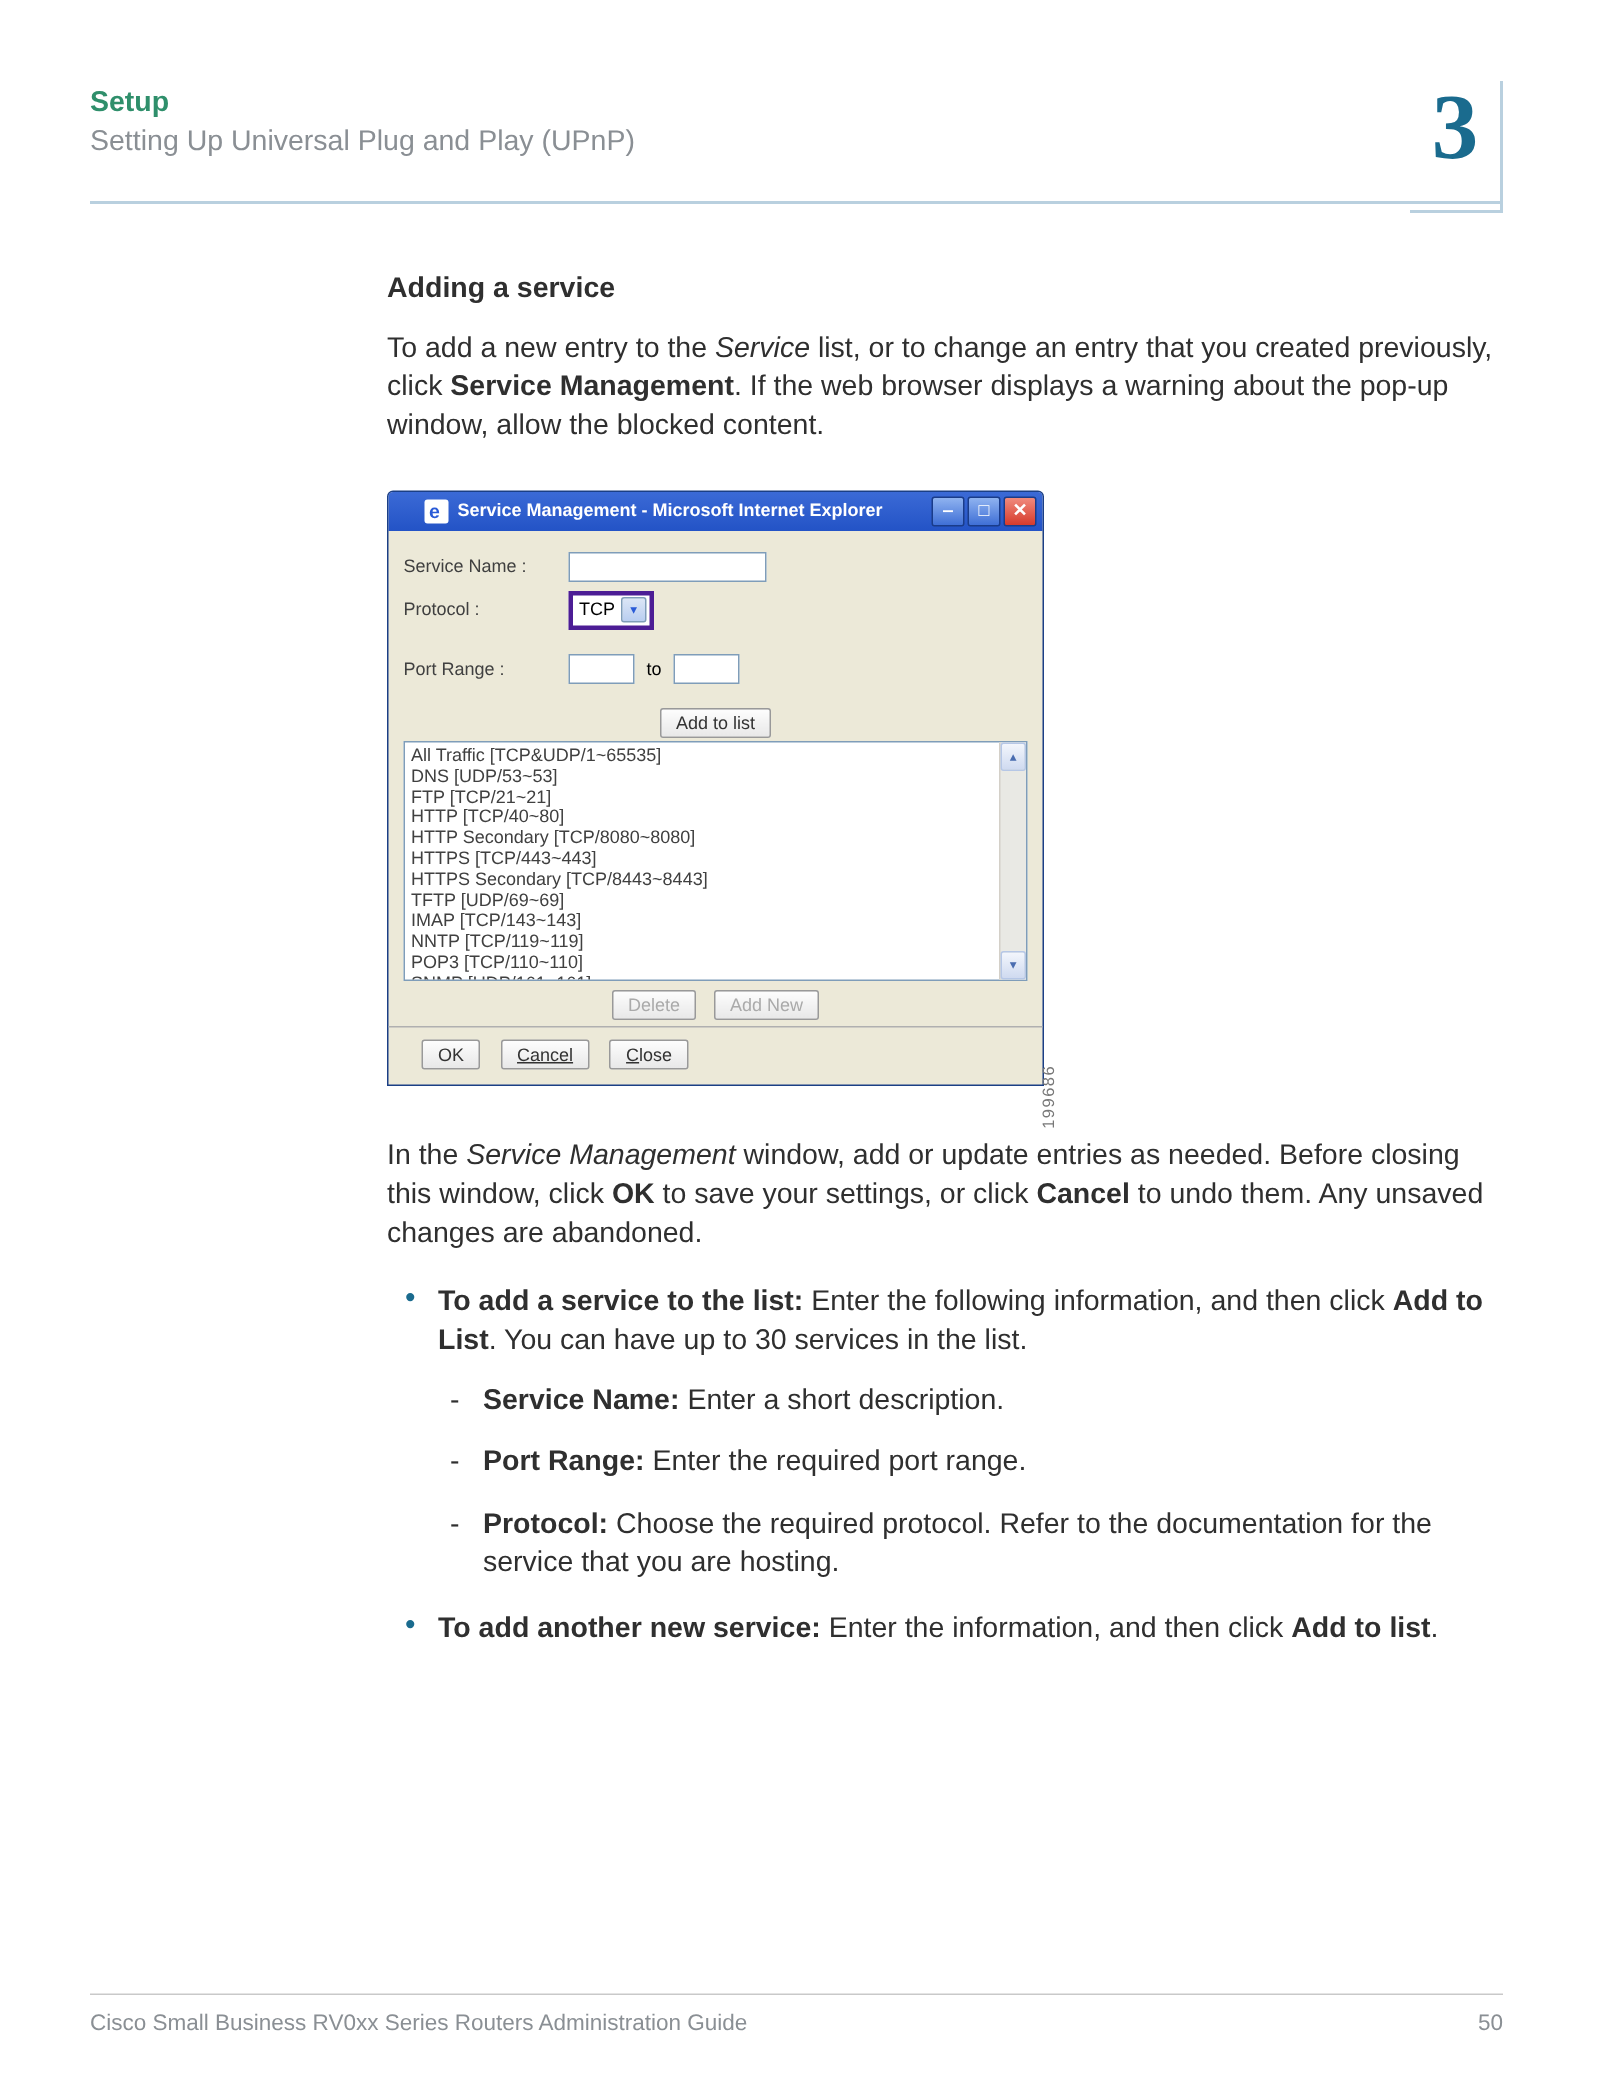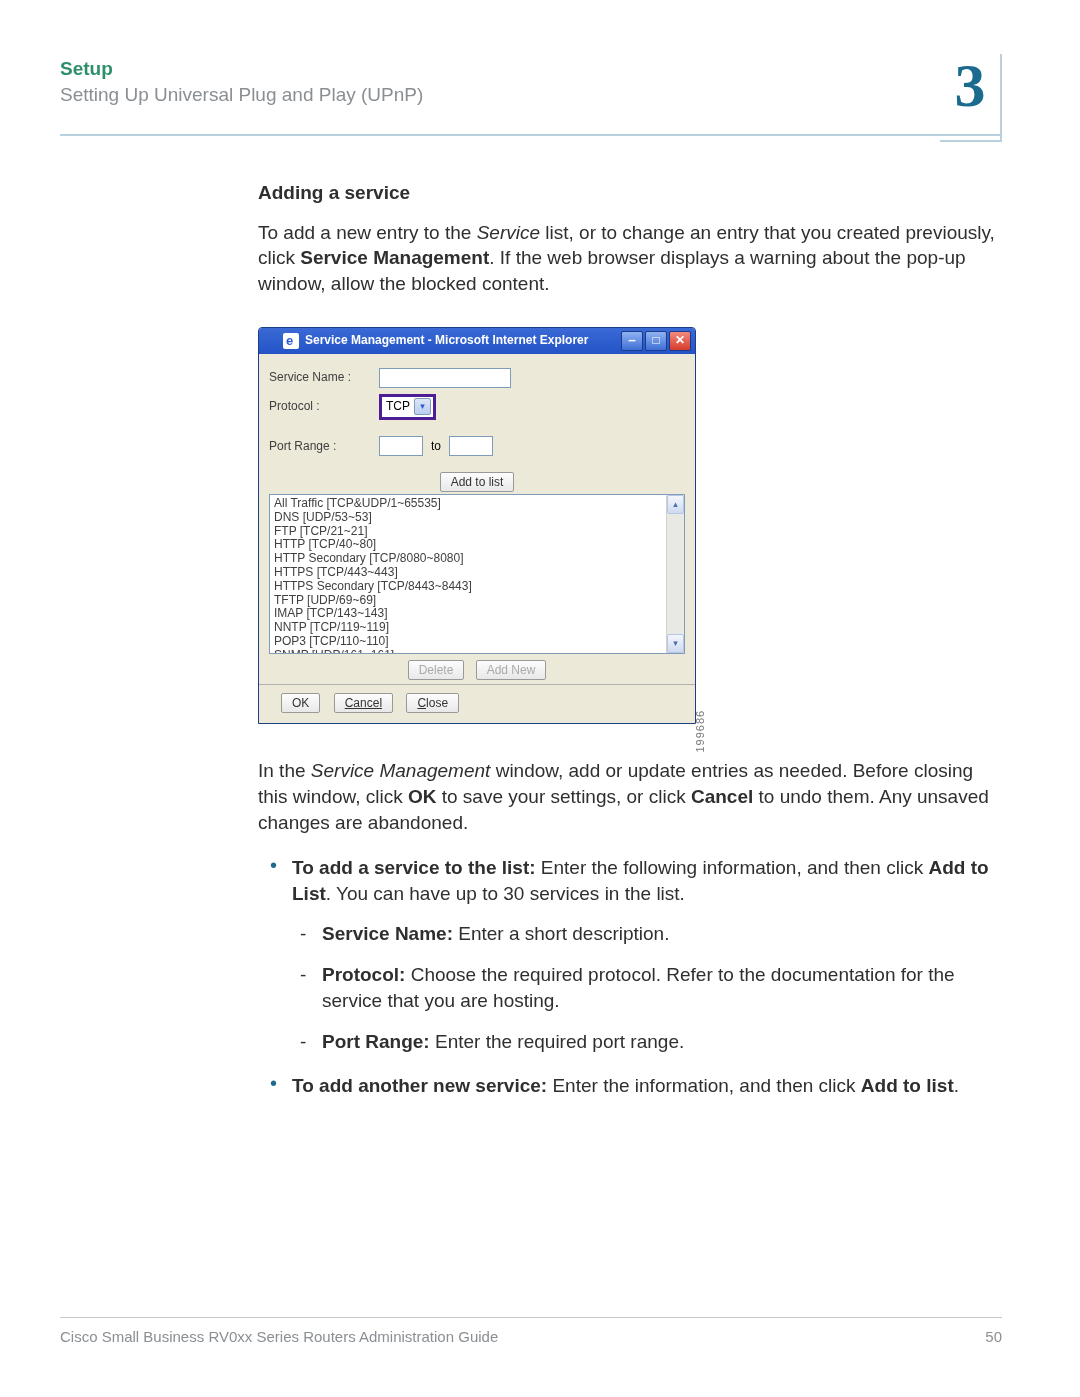--- a/index.html
+++ b/index.html
@@ -47,21 +47,21 @@
 .bottombtns .btn{min-width:58px;margin-right:10px}
 .under{text-decoration:underline}
 .imgid{position:absolute;right:0;bottom:0;transform:rotate(-90deg) translate(14px,14px);transform-origin:right bottom;font-size:11px;color:#787878;letter-spacing:1px}
 .dlgrel{position:relative;width:436px}
 .bullets{margin:18px 0 0 0;padding-left:34px}
 .bullets>li{list-style:none;position:relative;margin-bottom:18px}
 .bullets>li:before{content:"•";position:absolute;left:-22px;top:0;color:#1a6b8e;font-size:20px;line-height:1}
 .sub{margin:14px 0 16px 0;padding-left:30px}
 .sub>li{list-style:none;position:relative;margin-bottom:16px}
 .sub>li:before{content:"-";position:absolute;left:-22px;top:0;color:#2f2f2f}
-.footer{position:absolute;left:60px;right:78px;bottom:52px}
+.footer{position:absolute;left:60px;right:78px;bottom:40px}
 .footrule{border:0;border-top:1px solid #c9c9c9;margin:0 0 10px 0}
 .footrow{display:flex;justify-content:space-between;font-size:15px;color:#8a8f94}
 </style>
 </head>
 <body>
 <div class="page">
   <div class="hdr">
     <div class="hdr-left">
       <div class="setup-title">Setup</div>
       <div class="setup-sub">Setting Up Universal Plug and Play (UPnP)</div>
@@ -149,22 +149,22 @@
 
     <div class="para">
       <span>In the</span> <span class="italic">Service Management</span> <span>window, add or update entries as needed. Before closing this window, click</span> <span class="bold">OK</span> <span>to save your settings, or click</span> <span class="bold">Cancel</span> <span>to undo them. Any unsaved changes are abandoned.</span>
     </div>
 
     <ul class="bullets">
       <li>
         <span class="bold">To add a service to the list:</span> <span>Enter the following information, and then click</span> <span class="bold">Add to List</span><span>. You can have up to 30 services in the list.</span>
         <ul class="sub">
           <li><span class="bold">Service Name:</span> <span>Enter a short description.</span></li>
+          <li><span class="bold">Port Range:</span> <span>Enter the required port range.</span></li>
           <li><span class="bold">Protocol:</span> <span>Choose the required protocol. Refer to the documentation for the service that you are hosting.</span></li>
-          <li><span class="bold">Port Range:</span> <span>Enter the required port range.</span></li>
         </ul>
       </li>
       <li>
         <span class="bold">To add another new service:</span> <span>Enter the information, and then click</span> <span class="bold">Add to list</span><span>.</span>
       </li>
     </ul>
   </div>
 
   <div class="footer">
     <hr class="footrule">

